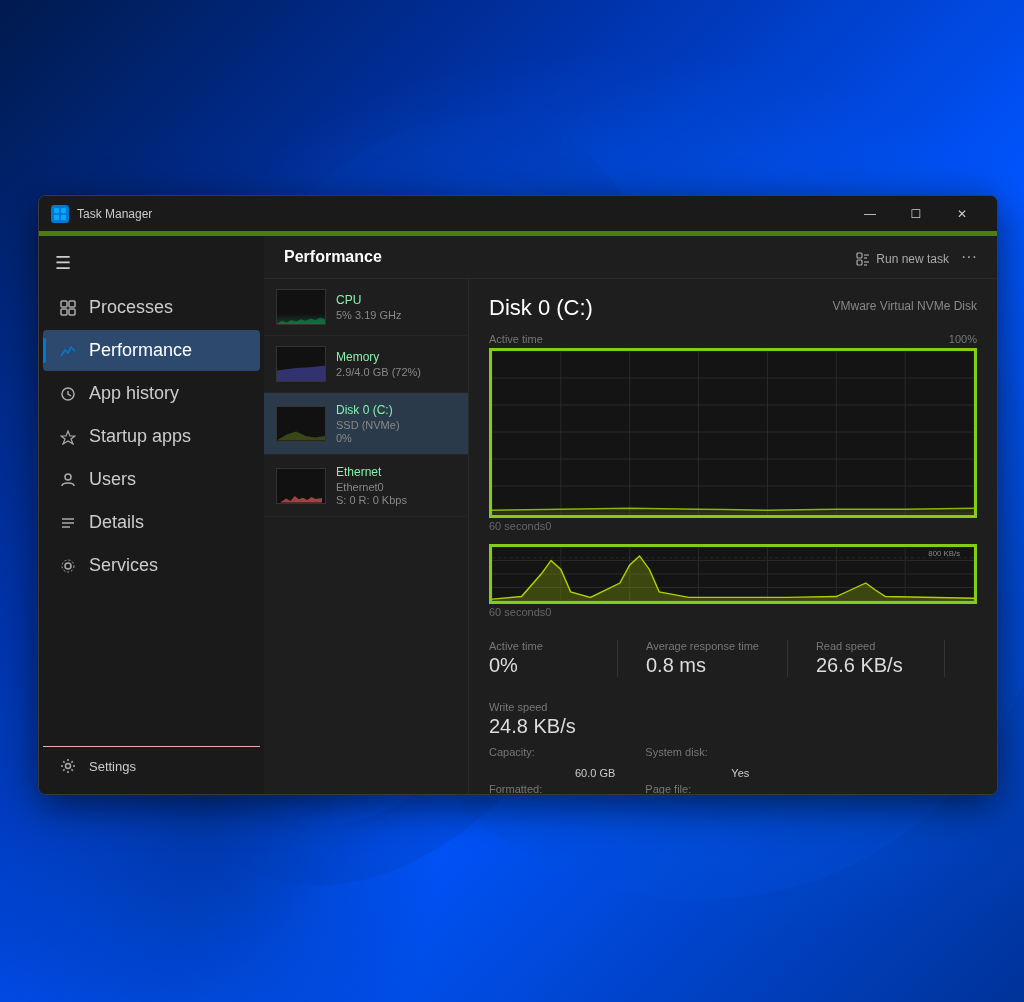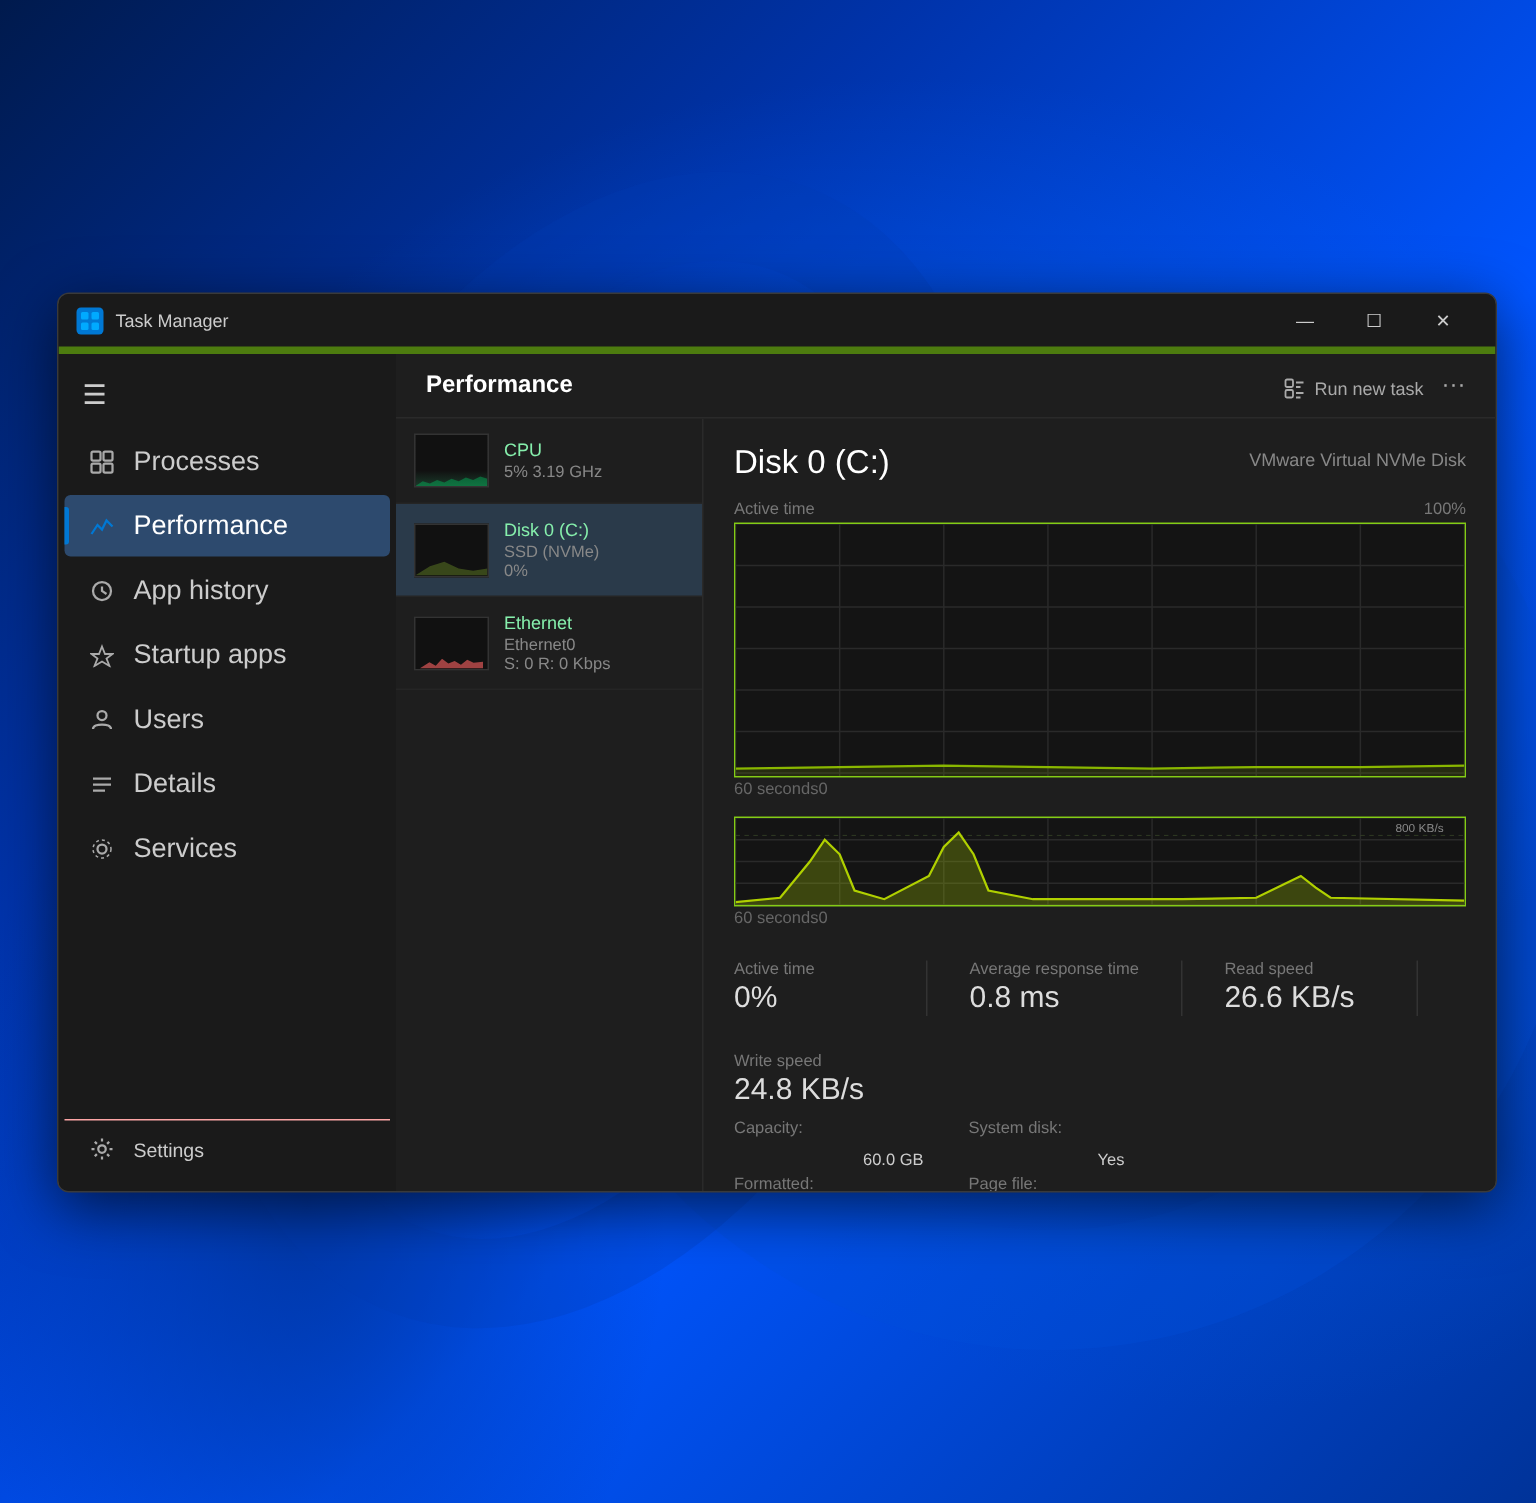--- a/index.html
+++ b/index.html
@@ -301,21 +301,21 @@
       display: flex;
       justify-content: space-between;
       font-size: 11px;
       color: #777;
       margin-bottom: 3px;
     }
     .chart-container {
       width: 100%;
       height: 170px;
       background: #141414;
-      border: 1px solid #84cc16;
+      border: 3px solid #84cc16;
       position: relative;
       overflow: hidden;
     }
     .chart-container svg {
       width: 100%;
       height: 100%;
     }
     .chart-bottom-row {
       display: flex;
       justify-content: flex-start;
@@ -535,20 +535,27 @@
         <div class="device-list">
 
           <div class="device-item">
             <div class="device-thumb thumb-cpu"></div>
             <div class="device-info">
               <div class="device-name">CPU</div>
               <div class="device-sub">5% 3.19 GHz</div>
             </div>
           </div>
 
+          <div class="device-item">
+            <div class="device-thumb thumb-mem"></div>
+            <div class="device-info">
+              <div class="device-name">Memory</div>
+              <div class="device-sub">2.9/4.0 GB (72%)</div>
+            </div>
+          </div>
 
           <div class="device-item selected">
             <div class="device-thumb thumb-disk"></div>
             <div class="device-info">
               <div class="device-name">Disk 0 (C:)</div>
               <div class="device-sub">SSD (NVMe)</div>
               <div class="device-val">0%</div>
             </div>
           </div>
 

